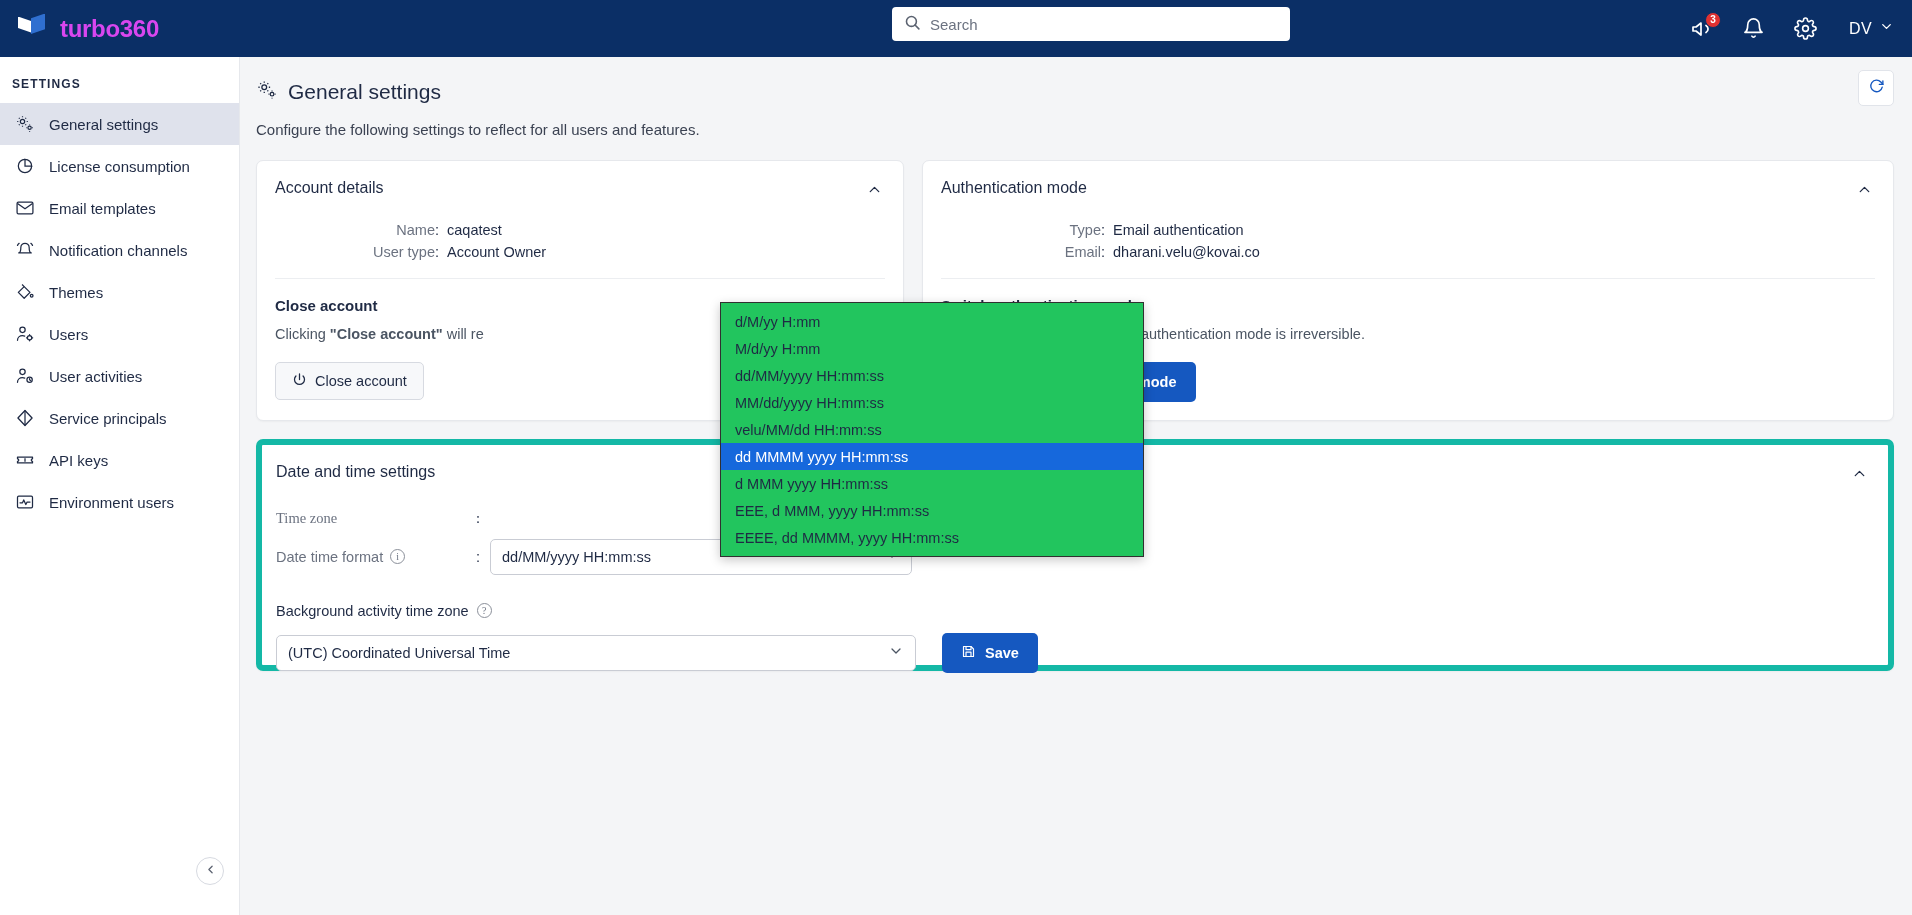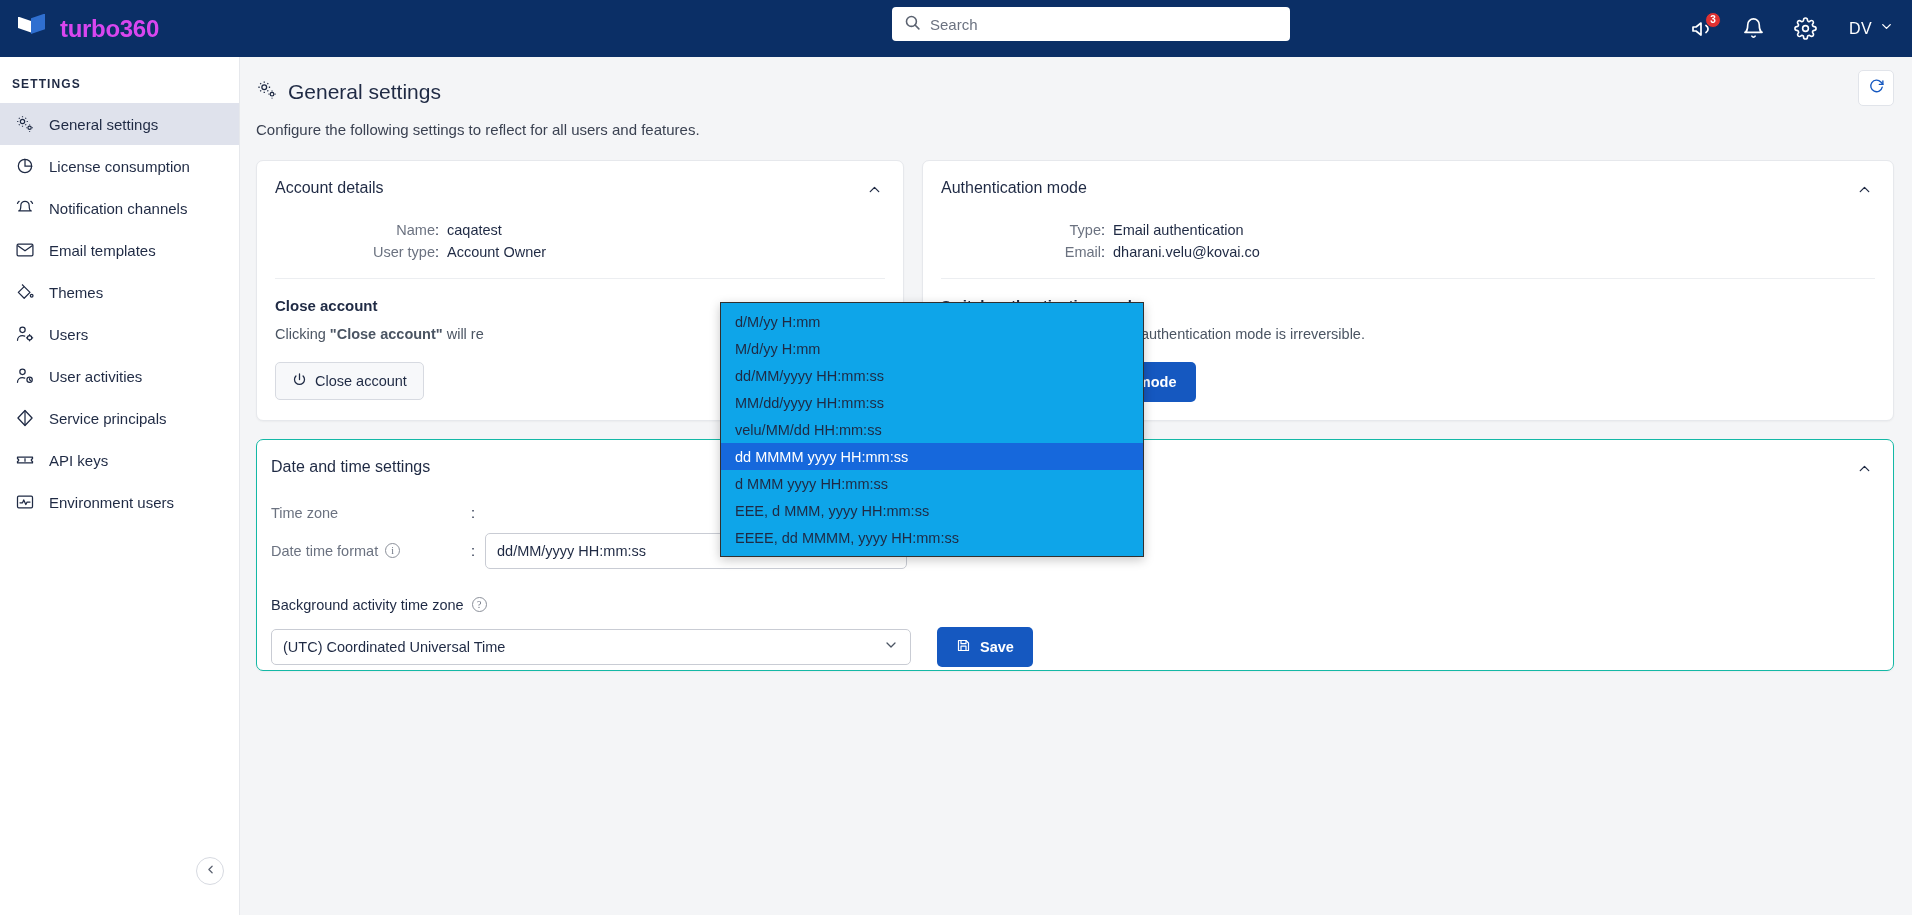--- a/index.html
+++ b/index.html
@@ -125,21 +125,21 @@
   .btn-primary {
     display: inline-flex; align-items: center; gap: 9px;
     padding: 11px 19px; border: none; border-radius: 5px; background: #1558c0;
     color: #fff; font-size: 14.5px; cursor: pointer; font-weight: bold;
     font-family: "Liberation Sans", sans-serif;
   }
 
   
   .card-dt {
     margin: 18px 18px 0 16px; background: #fff;
-    border: 1px solid #14b8a6; border-radius: 7px; position: relative;
+    border: 6px solid #14b8a6; border-radius: 7px; position: relative;
     box-shadow: 0 1px 2px rgba(0,0,0,0.04);
     height: 232px;
   }
   .field-row { display: flex; align-items: center; font-size: 14.5px; padding-left: 14px; }
   .field-row .flabel { width: 200px; color: #6b7280; display: flex; align-items: center; gap: 7px; }
   .field-row .fsep { width: 14px; color: #1f2a44; }
 
   .select-box {
     width: 422px; height: 36px; border: 1px solid #c9ccd4; border-radius: 5px;
     background: #fff; display: flex; align-items: center; justify-content: space-between;
@@ -148,21 +148,21 @@
   .select-wide { width: 640px; }
 
   .bg-tz-label {
     font-size: 14.5px; color: #1f2a44; display: flex; align-items: center; gap: 8px;
     padding: 0 0 0 14px;
   }
 
   
   .dropdown {
     position: absolute; left: 480px; top: 245px; width: 424px;
-    background: #0ea5e9; border: 1px solid #303030;
+    background: #22c55e; border: 1px solid #303030;
     box-shadow: 0 3px 10px rgba(0,0,0,0.22); z-index: 50;
     padding: 5px 0;
   }
   .dd-item {
     height: 27px; display: flex; align-items: center; padding-left: 14px;
     font-size: 14.5px; color: #1f2a44; cursor: pointer;
   }
   .dd-item.selected { background: #1668dc; color: #fff; }
 
   .info-i {
@@ -247,36 +247,36 @@
         <svg width="20" height="20" viewBox="0 0 24 24" fill="none" stroke="#1f2a44" stroke-width="1.5">
           <path d="M12 4a8 8 0 1 0 8 8"></path>
             <path d="M12 4v8h8a8 8 0 0 0-8-8z"></path>
         </svg>
       </span>
       <span>License consumption</span>
     </div>
 
     <div class="nav-item">
       <span class="nav-icon">
+        <svg width="20" height="20" viewBox="0 0 24 24" fill="none" stroke="#1f2a44" stroke-width="1.5" stroke-linejoin="round">
+          <rect x="2.5" y="5" width="19" height="14" rx="1.5"></rect>
+            <polyline points="3 6.5 12 13 21 6.5"></polyline>
+        </svg>
+      </span>
+      <span>Email templates</span>
+    </div>
+
+    <div class="nav-item">
+      <span class="nav-icon">
         <svg width="20" height="20" viewBox="0 0 24 24" fill="none" stroke="#1f2a44" stroke-width="1.5" stroke-linecap="round" stroke-linejoin="round">
           <path d="M17 9a5 5 0 0 0-10 0c0 6-2.5 6.5-2.5 6.5h15S17 15 17 9"></path>
             <path d="M3 6.5C3.8 5 5 4 5 4M21 6.5C20.2 5 19 4 19 4"></path>
         </svg>
       </span>
       <span>Notification channels</span>
-    </div>
-
-    <div class="nav-item">
-      <span class="nav-icon">
-        <svg width="20" height="20" viewBox="0 0 24 24" fill="none" stroke="#1f2a44" stroke-width="1.5" stroke-linejoin="round">
-          <rect x="2.5" y="5" width="19" height="14" rx="1.5"></rect>
-            <polyline points="3 6.5 12 13 21 6.5"></polyline>
-        </svg>
-      </span>
-      <span>Email templates</span>
     </div>
 
     <div class="nav-item">
       <span class="nav-icon">
         <svg width="20" height="20" viewBox="0 0 24 24" fill="none" stroke="#1f2a44" stroke-width="1.5" stroke-linejoin="round">
           <path d="M4 12.5 11 5.5l7 7-7 7z"></path>
             <path d="M8.5 3 11 5.5"></path>
             <circle cx="20" cy="16.5" r="1.6"></circle>
         </svg>
       </span>
@@ -457,21 +457,21 @@
     <div class="card-dt">
       <div class="card-head" style="padding:18px 18px 0 14px;">
         <span class="card-title" style="font-size:16px;">Date and time settings</span>
         <span class="chev">
           <svg width="17" height="17" viewBox="0 0 24 24" fill="none" stroke="#1f2a44" stroke-width="1.8" stroke-linecap="round" stroke-linejoin="round">
               <polyline points="6 15 12 9 18 15"></polyline>
             </svg>
         </span>
       </div>
 
-      <div class="field-row" style="padding-top:22px;">
+      <div class="field-row" style="padding-top:22px;font-family:Liberation Serif, serif;">
         <span class="flabel">Time zone</span>
         <span class="fsep">:</span>
       </div>
 
       <div class="field-row" style="padding-top:12px;">
         <span class="flabel">
           <span>Date time format</span>
           <i class="info-i">i</i>
         </span>
         <span class="fsep">:</span>

